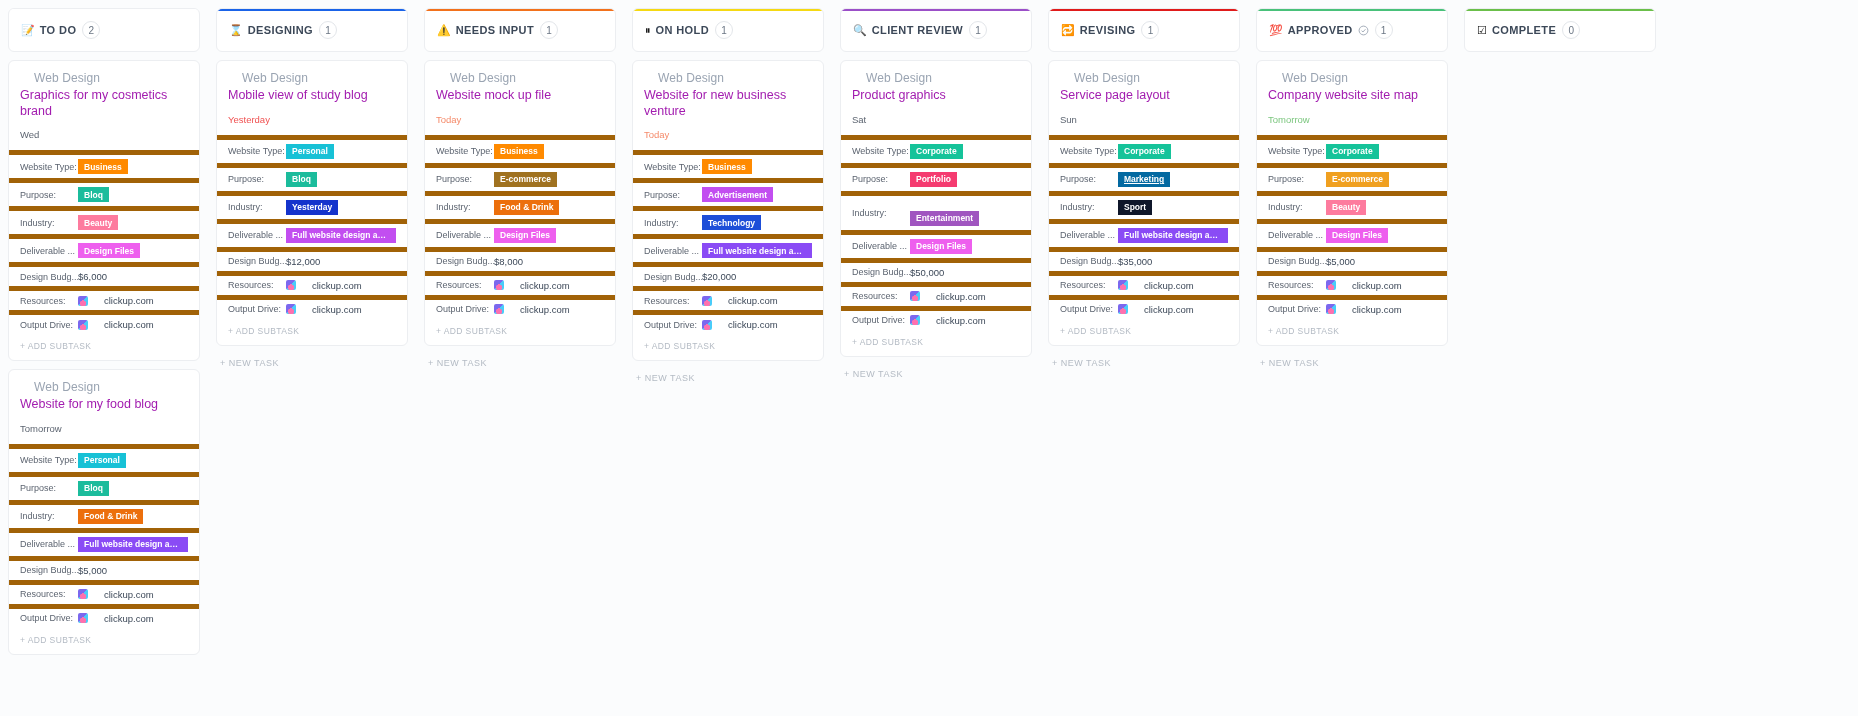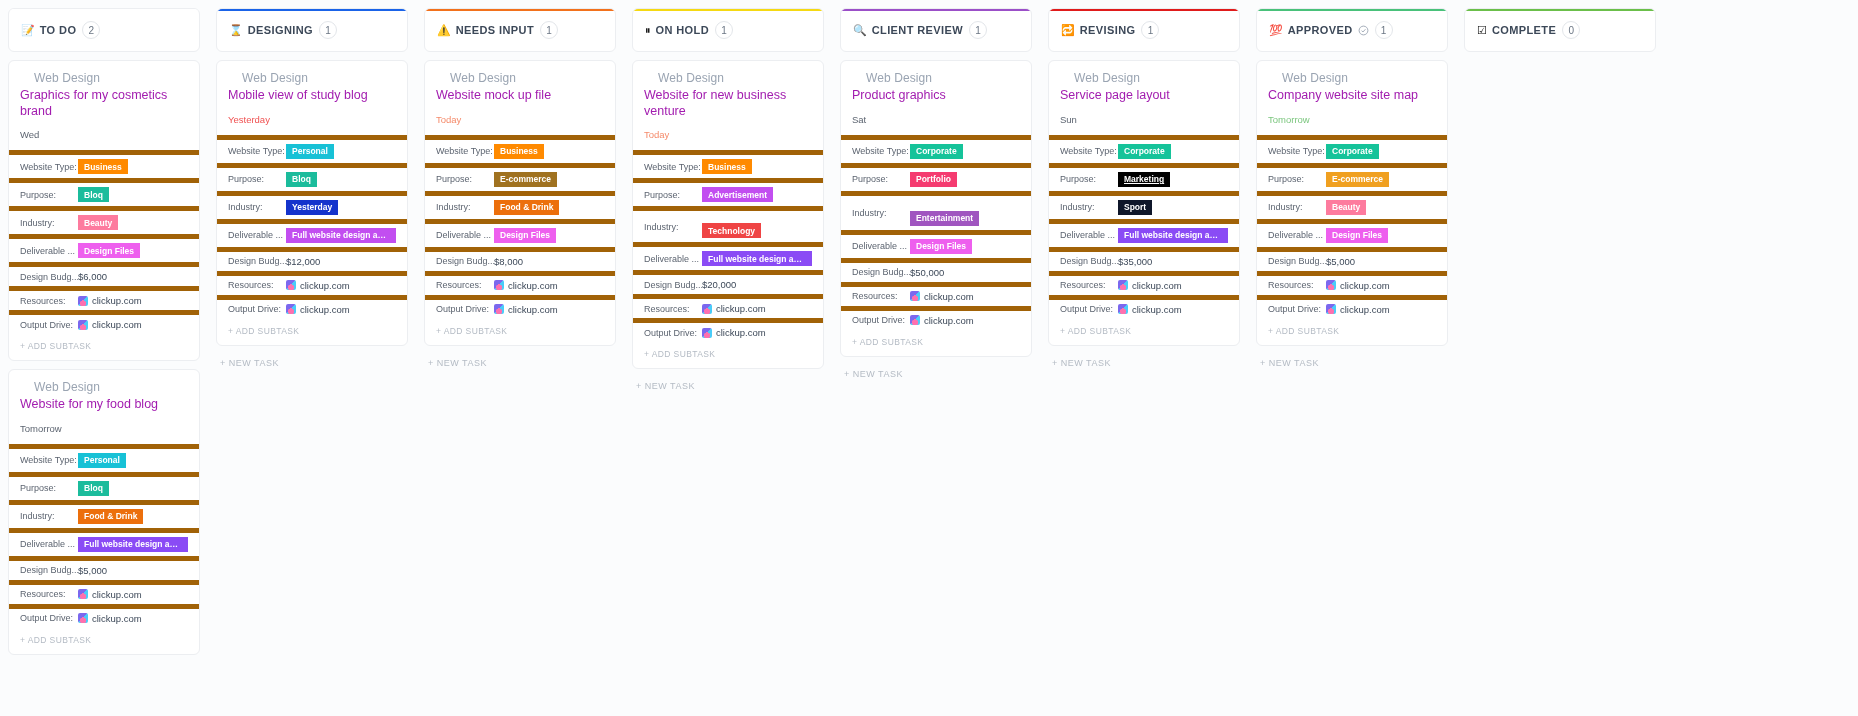--- a/index.html
+++ b/index.html
@@ -134,21 +134,21 @@
     padding: 2.5px 6px;
     border-radius: 0;
     white-space: nowrap;
     overflow: hidden;
     text-overflow: ellipsis;
     max-width: 116px;
   }
   .link {
     display: inline-flex;
     align-items: center;
-    gap: 4px;
+    gap: 16px;
     font-size: 9.5px;
     color: #3c4858;
   }
   .link .favicon {
     width: 10px; height: 10px;
     flex: 0 0 10px;
     border-radius: 2px;
     background:
       radial-gradient(circle at 50% 75%, #fd71af 0 35%, transparent 36%),
       linear-gradient(135deg,#7b68ee 0 50%, #49ccf9 50% 100%);
@@ -387,21 +387,21 @@
           <div class="field">
             <div class="field-label">Website Type:</div>
             <span class="tag" style="background: rgb(255, 138, 0);">Business</span>
           </div>
           <div class="field">
             <div class="field-label">Purpose:</div>
             <span class="tag" style="background: rgb(194, 78, 240);">Advertisement</span>
           </div>
           <div class="field">
             <div class="field-label">Industry:</div>
-            <span class="tag" style="background: #ef4444; margin-top: 8px;">Technology</span>
+            <span class="tag" style="background: #1d4ed8;">Technology</span>
           </div>
           <div class="field">
             <div class="field-label">Deliverable ...</div>
             <span class="tag" style="background: rgb(138, 75, 245);">Full website design and lay...</span>
           </div>
           <div class="field">
             <div class="field-label">Design Budg...</div>
             <span class="field-value">$20,000</span>
           </div>
           <div class="field">
@@ -489,21 +489,21 @@
             <div class="card-list">Web Design</div>
             <div class="card-title">Service page layout</div>
             <div class="card-due due-normal">Sun</div>
           </div>
           <div class="field">
             <div class="field-label">Website Type:</div>
             <span class="tag" style="background: rgb(21, 195, 154);">Corporate</span>
           </div>
           <div class="field">
             <div class="field-label">Purpose:</div>
-            <span class="tag" style="background: #000000; text-decoration: underline;">Marketing</span>
+            <span class="tag" style="background: #0369a1; text-decoration: underline;">Marketing</span>
           </div>
           <div class="field">
             <div class="field-label">Industry:</div>
             <span class="tag" style="background: #0f172a;">Sport</span>
           </div>
           <div class="field">
             <div class="field-label">Deliverable ...</div>
             <span class="tag" style="background: rgb(138, 75, 245);">Full website design and lay...</span>
           </div>
           <div class="field">

